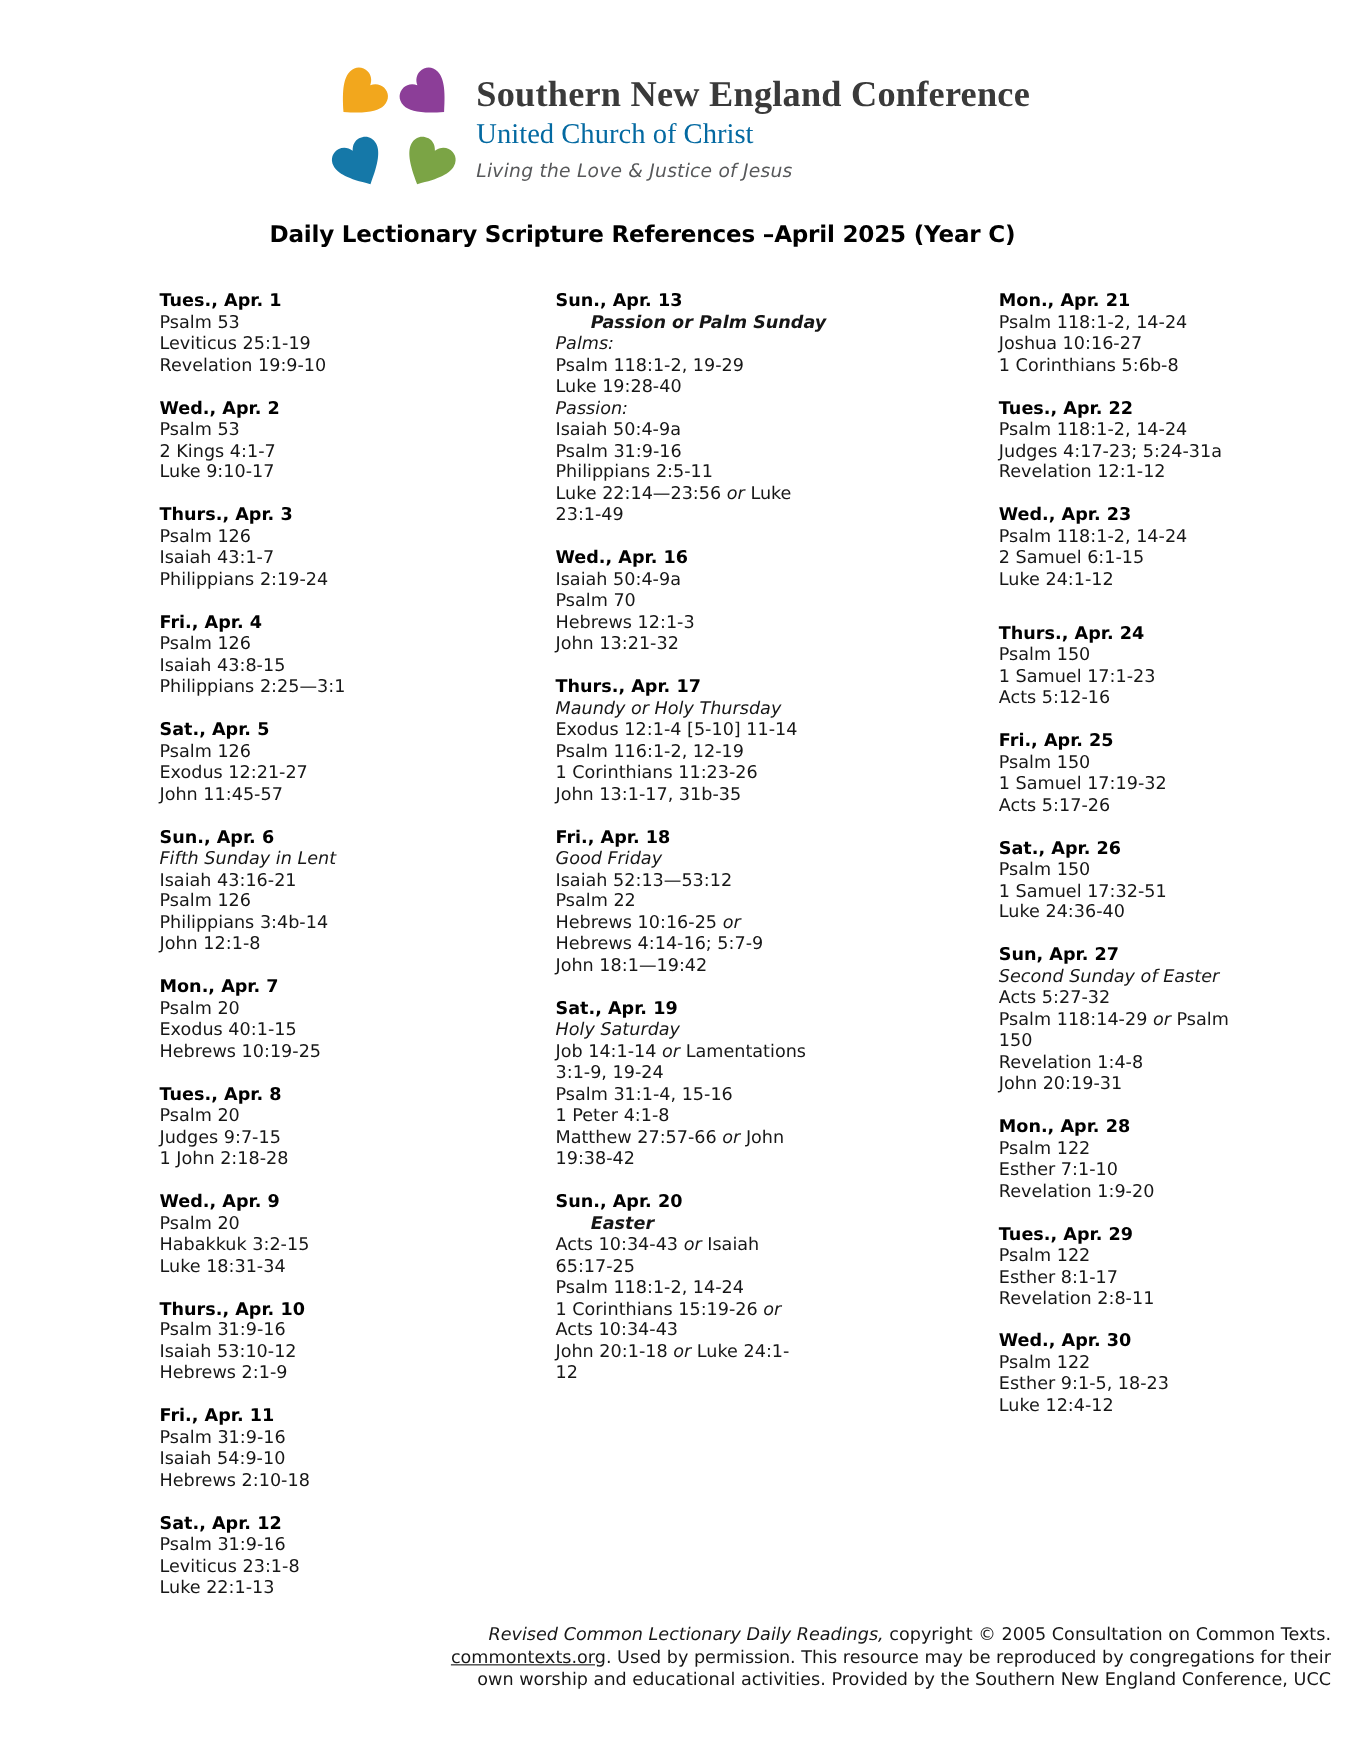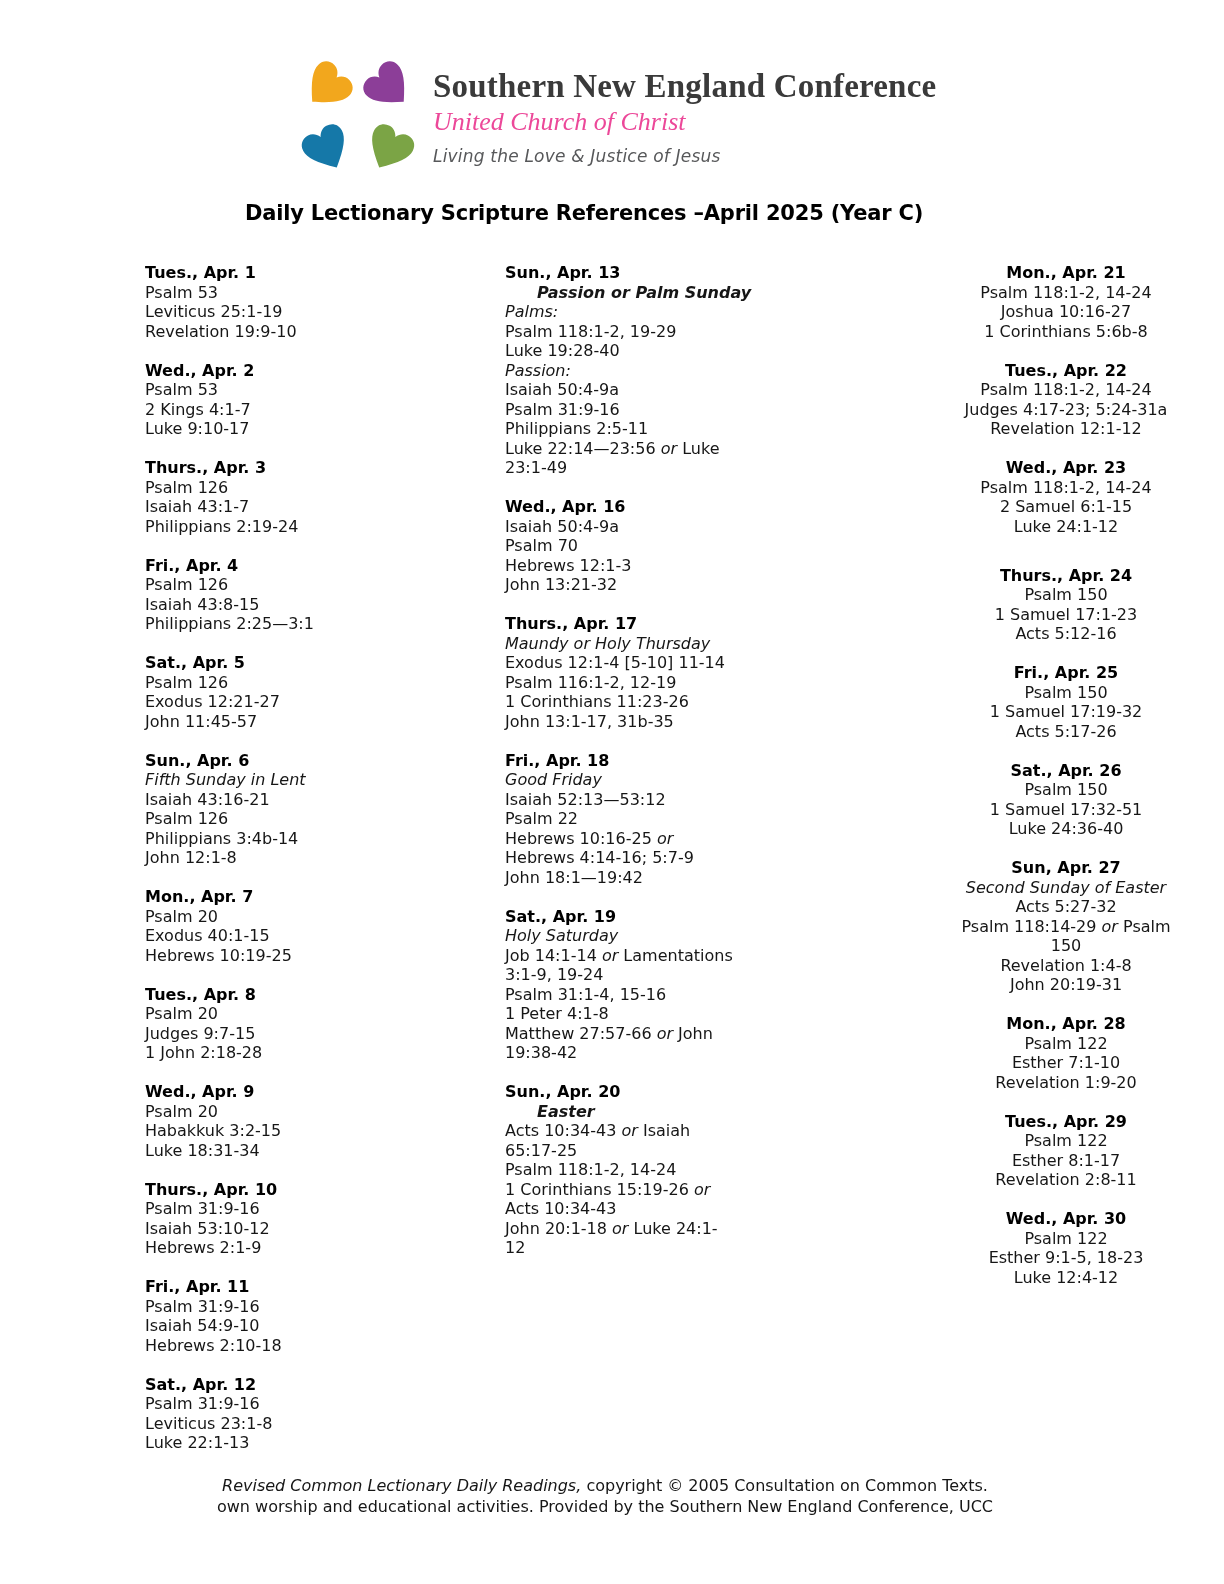--- a/index.html
+++ b/index.html
@@ -30,21 +30,21 @@
   .h-br svg { transform: rotate(28deg); }
 
   .logo-text { margin-left: 17px; padding-top: 6px; }
   .org-name {
     font-family: "Liberation Serif", "DejaVu Serif", serif;
     font-weight: bold; font-size: 33px; line-height: 36px;
     color: #3a3a3a; letter-spacing: 0.2px;
   }
   .denom {
     font-family: "Liberation Serif", "DejaVu Serif", serif;
-    font-size: 26px; line-height: 30px; color: #ec4899; margin-top: 3px; font-style: italic;
+    font-size: 26px; line-height: 30px; color: #0369a1; margin-top: 3px;
   }
   .tagline {
     font-size: 17px; font-style: italic; color: #57585a; margin-top: 9px;
     letter-spacing: 0.2px;
   }
 
   
   .page-title {
     position: absolute; top: 201px; left: 0; width: 1168px;
     text-align: center;
@@ -53,33 +53,33 @@
   }
 
   
   .col {
     position: absolute; top: 263px;
     font-size: 16px; line-height: 19.5px;
     color: #161616;
   }
   .col-1 { left: 145px; width: 382px; }
   .col-2 { left: 505px; width: 382px; }
-  .col-3 { left: 908px; width: 316px; text-align: center; }
+  .col-3 { left: 908px; width: 316px; }
 
   .entry { margin-bottom: 19.5px; }
   .entry.extra-gap { padding-top: 10px; }
   .day-heading { font-weight: bold; color: #000; }
   .line { white-space: nowrap; }
   .it  { font-style: italic; }
   .bit { font-style: italic; font-weight: bold; margin-left: 32px; }
 
   
   .footer {
     position: absolute; top: 1476px; left: 0; width: 1210px;
-    text-align: center;
+    text-align: right;
     font-size: 16px; line-height: 20.5px; color: #161616;
   }
   .footer .u { text-decoration: underline; cursor: pointer; }
 </style>
 </head>
 <body>
 
 <div class="logo-row">
   <div class="hearts">
     <div class="heart h-tl" style="color: rgb(242, 167, 29);">
@@ -309,14 +309,15 @@
     <div class="entry">
       <div class="day-heading">Wed., Apr. 30</div>
       <div class="line"><span>Psalm 122</span></div>
       <div class="line"><span>Esther 9:1-5, 18-23</span></div>
       <div class="line"><span>Luke 12:4-12</span></div>
     </div>
   </div>
 
 <div class="footer">
     <div class="footer-line"><span class="it">Revised Common Lectionary Daily Readings,</span><span> copyright © 2005 Consultation on Common Texts.</span></div>
+    <div class="footer-line"><span class="u">commontexts.org</span><span>. Used by permission. This resource may be reproduced by congregations for their</span></div>
     <div class="footer-line"><span>own worship and educational activities. Provided by the Southern New England Conference, UCC</span></div>
   </div>
 
 </body></html>

